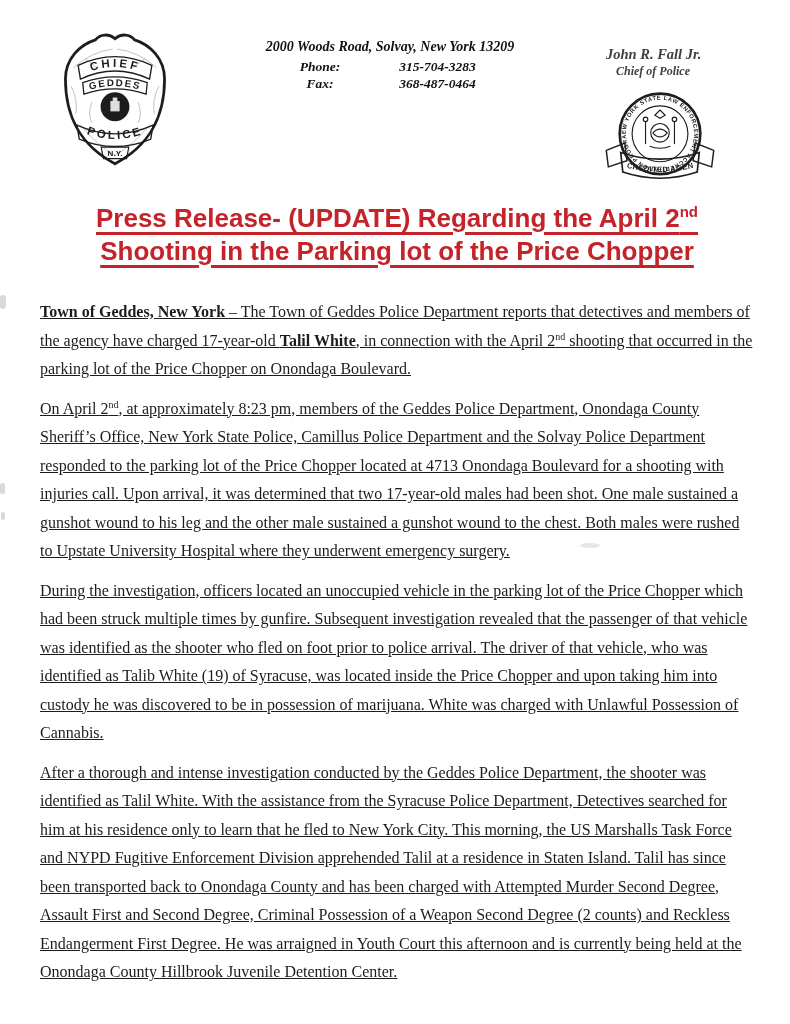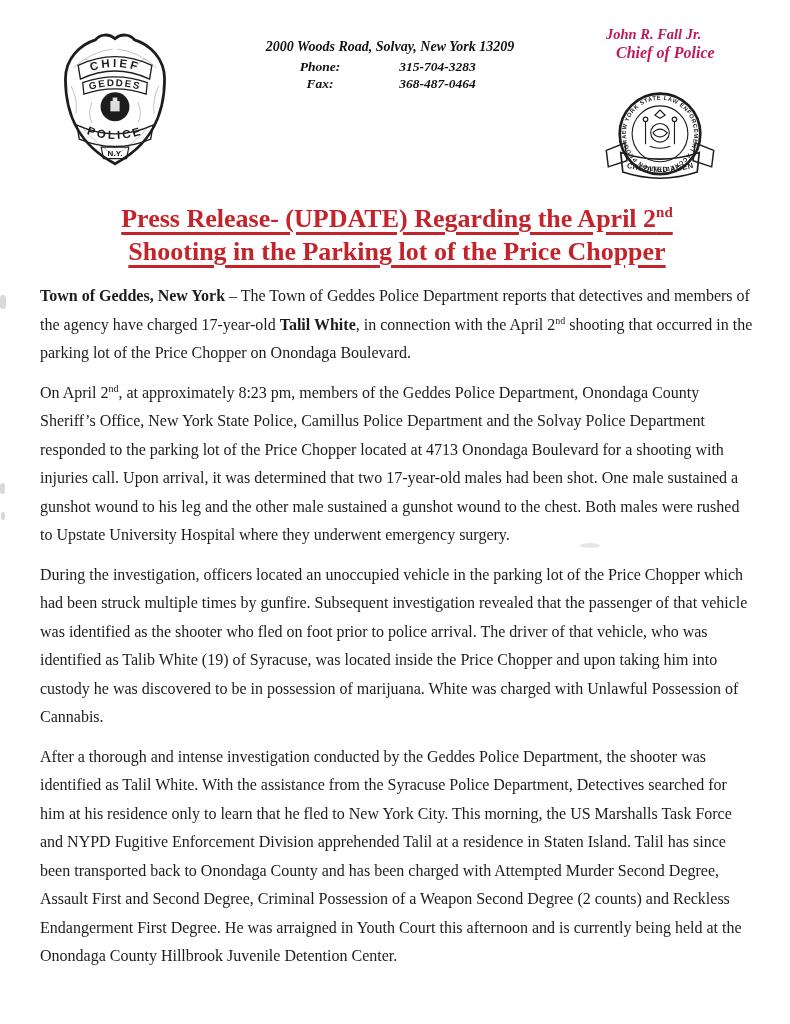--- a/index.html
+++ b/index.html
@@ -8,34 +8,34 @@
     background:#ffffff;overflow:hidden;
     font-family:"Liberation Serif", serif;color:#1c1c1c;
   }
   
   .badge-wrap{position:absolute;left:55px;top:33px;width:120px;height:136px;}
   .header-center{position:absolute;left:190px;top:36px;width:400px;text-align:center;}
   .dept-name{font-size:20px;font-weight:bold;font-style:italic;letter-spacing:.4px;color:#111;}
   .dept-address{font-size:14px;font-weight:bold;font-style:italic;margin-top:3px;color:#111;}
   .contact-grid{width:235px;margin:3px auto 0;display:grid;grid-template-columns:95px auto;
     text-align:center;font-size:13.5px;font-weight:bold;font-style:italic;line-height:17px;color:#111;}
-  .chief-block{position:absolute;left:606px;top:26px;width:160px;color:#be185d;}
+  .chief-block{position:absolute;left:606px;top:46px;width:160px;color:#404040;}
   .chief-name{font-size:14.5px;font-weight:bold;font-style:italic;}
-  .chief-title{font-size:16px;font-weight:bold;font-style:italic;margin-left:10px;margin-top:1px;}
+  .chief-title{font-size:12px;font-weight:bold;font-style:italic;margin-left:10px;margin-top:1px;}
   .seal-wrap{position:absolute;left:598px;top:84px;width:124px;height:106px;}
   
   .doc-title{
     position:absolute;left:4px;right:0;top:202px;text-align:center;
-    font-family:Liberation Serif, serif;font-weight:bold;
+    font-family:Liberation Sans, sans-serif;font-weight:bold;
     font-size:26px;line-height:33px;
     text-decoration:underline;text-decoration-thickness:3px;text-underline-offset:5px;
   }
   .doc-title sup{font-size:15px;vertical-align:super;line-height:0;}
   
-  .body-text{position:absolute;left:40px;top:282px;width:714px;font-size:16px;line-height:28.5px;}
+  .body-text{position:absolute;left:40px;top:298px;width:714px;font-size:16px;line-height:28.5px;text-decoration:underline;}
   .body-text p{margin:0 0 11px 0;}
   .body-text .b{font-weight:bold;}
   .body-text sup{font-size:10px;vertical-align:super;line-height:0;}
   
   .artifact{position:absolute;background:#b9b9b9;opacity:.55;border-radius:3px;}
   .a1{left:0;top:295px;width:6px;height:14px;}
   .a2{left:0;top:483px;width:5px;height:11px;}
   .a3{left:1px;top:512px;width:4px;height:8px;}
   .a4{left:580px;top:543px;width:20px;height:5px;background:#dedede;opacity:.8;border-radius:50%;}
   svg .ink{stroke:#1d1d1d;fill:none;}

